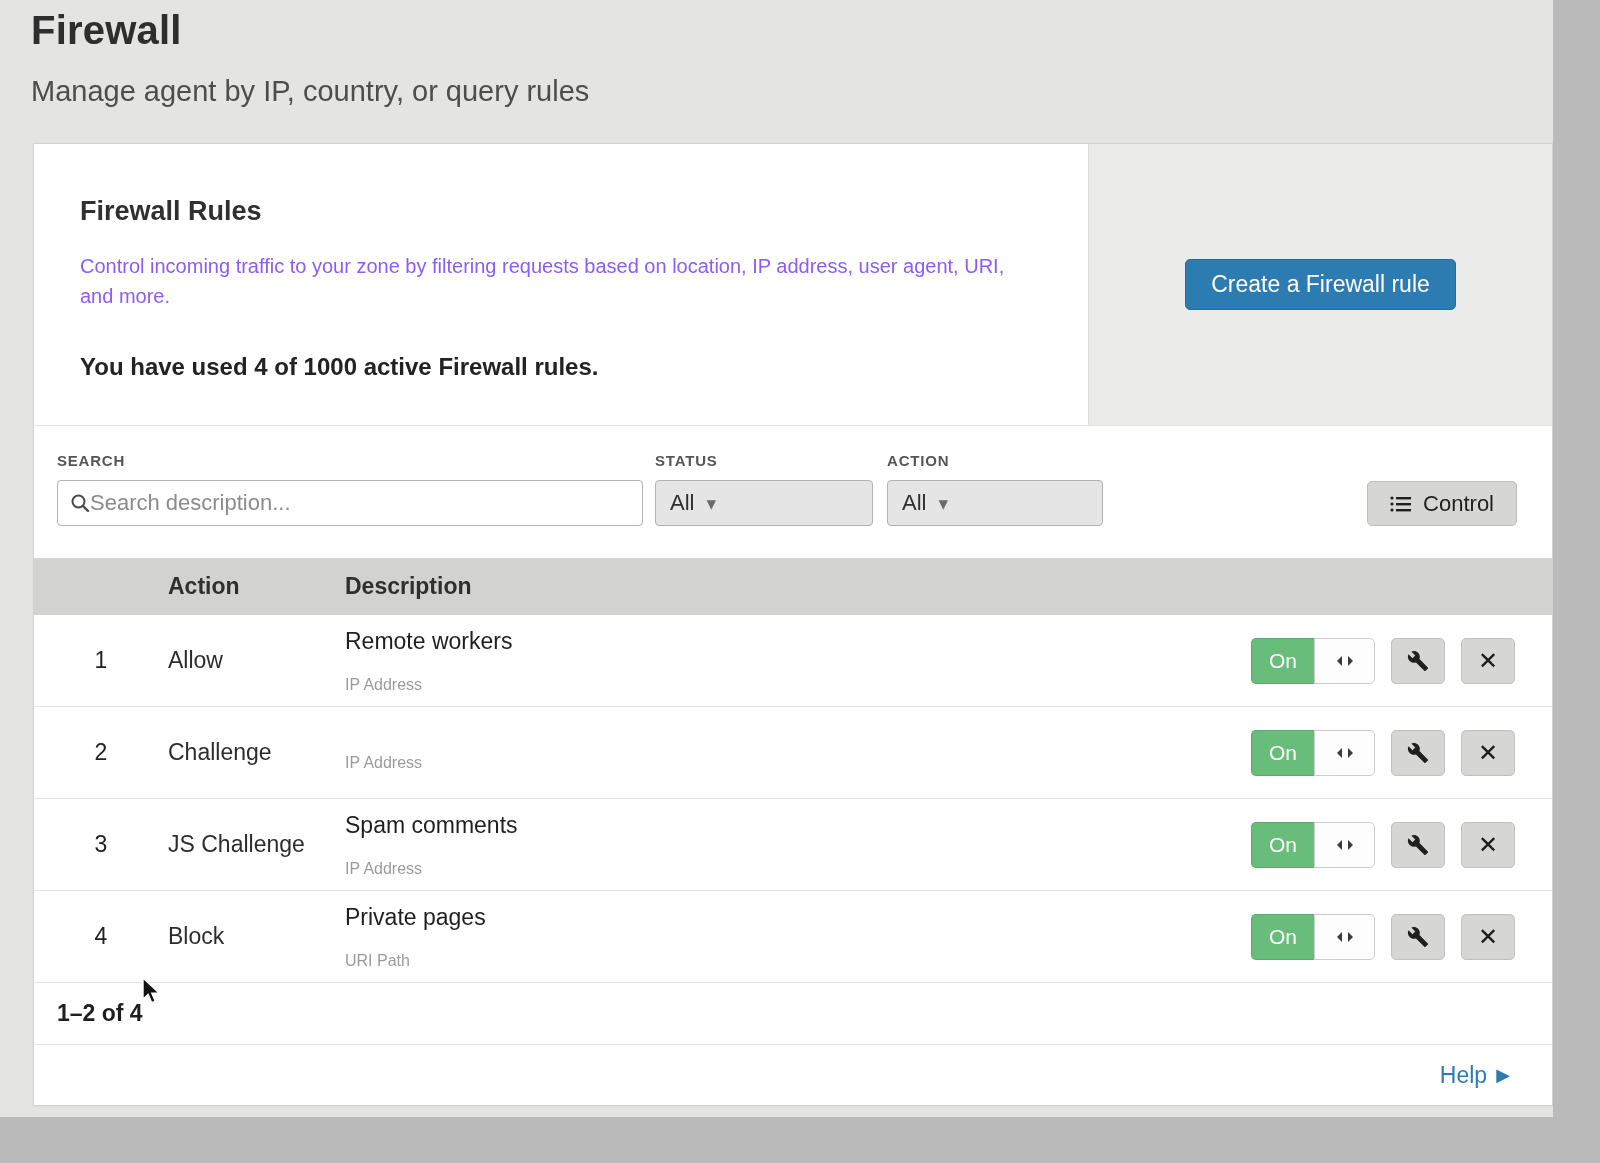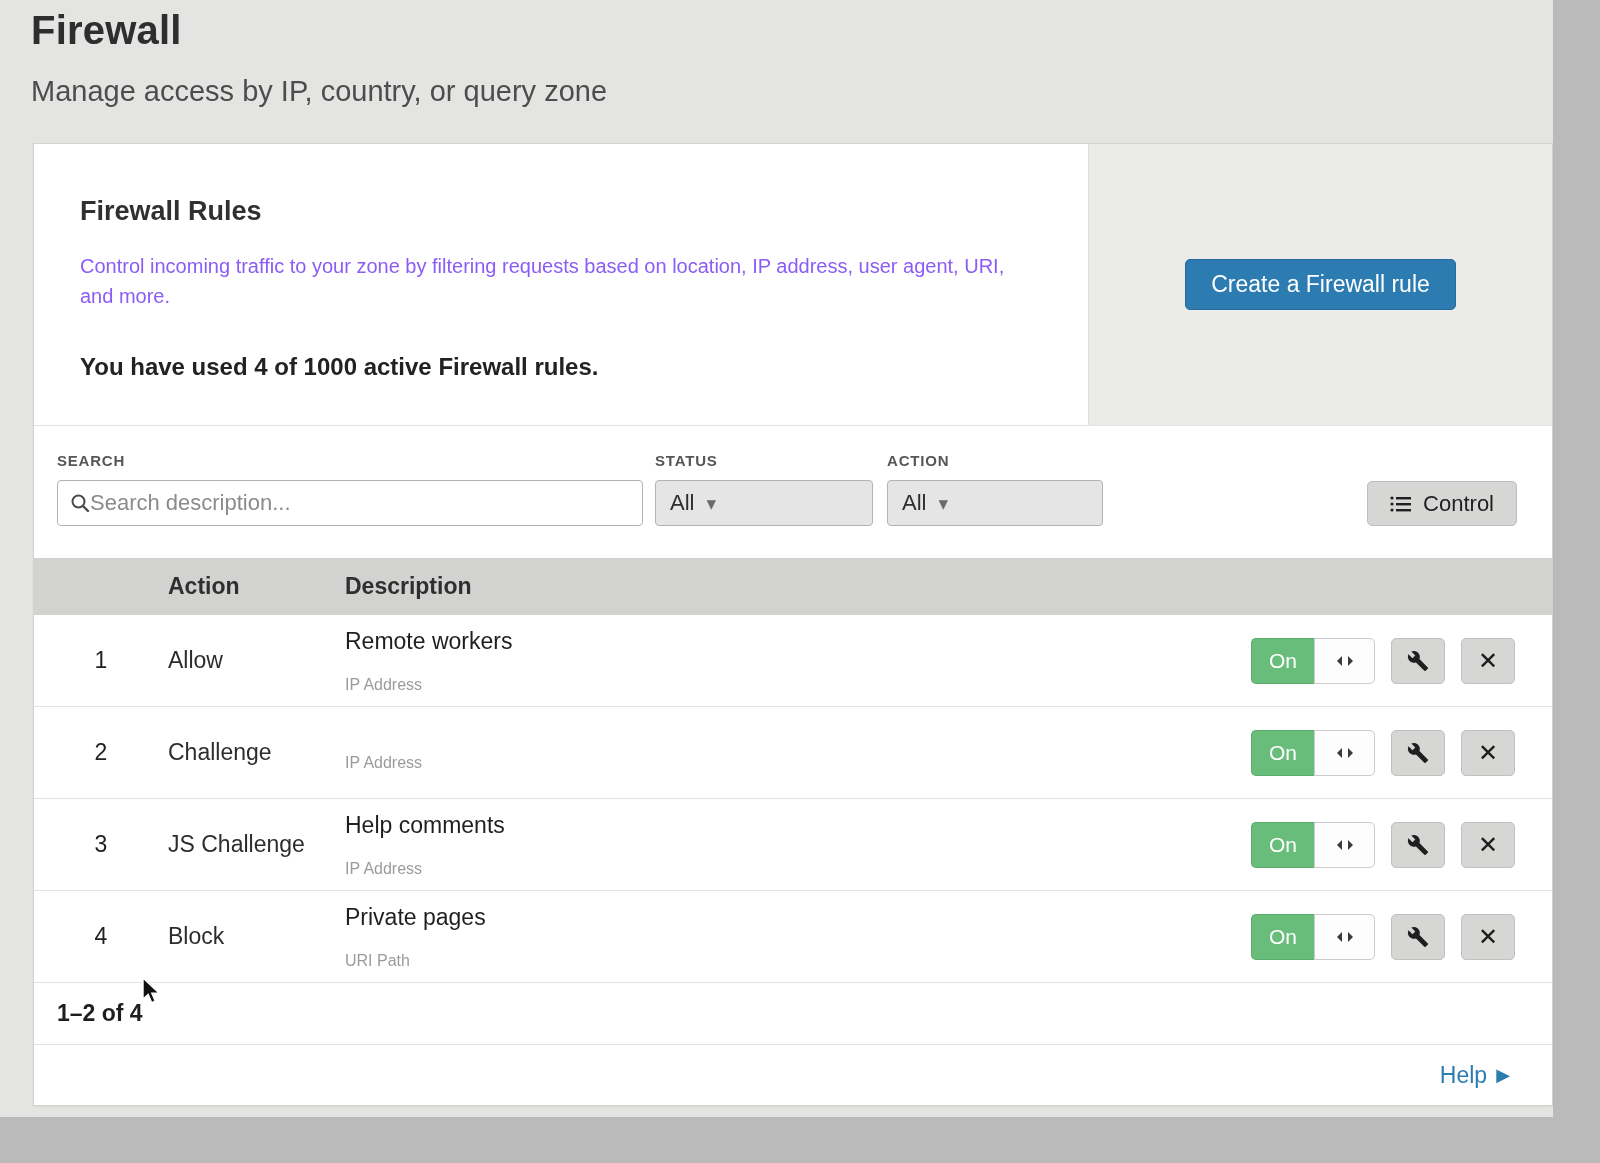--- a/index.html
+++ b/index.html
@@ -146,21 +146,21 @@
   
   .cursor { position: absolute; left: 141px; top: 977px; z-index: 50; pointer-events: none; }
 </style>
 </head>
 <body>
 
 <div class="content">
 
   <div class="page-header">
     <div class="page-title">Firewall</div>
-    <div class="page-subtitle">Manage access by IP, country, or query zone</div>
+    <div class="page-subtitle">Manage agent by IP, country, or query rules</div>
   </div>
 
   <div class="card">
 
     <div class="card-top">
       <div class="intro">
         <div class="intro-heading">Firewall Rules</div>
         <div class="intro-desc">Control incoming traffic to your zone by filtering requests based on location, IP address, user agent, URI, and more.</div>
         <div class="intro-usage">You have used 4 of 1000 active Firewall rules.</div>
       </div>
@@ -277,21 +277,21 @@
         <button class="icon-btn">
           <span>✕</span>
         </button>
       </div>
     </div>
 
     <div class="row">
       <div class="cell-num">3</div>
       <div class="cell-action">JS Challenge</div>
       <div class="cell-desc">
-        <div class="desc-title">Help comments</div>
+        <div class="desc-title">Spam comments</div>
         <div class="desc-sub">IP Address</div>
       </div>
       <div class="cell-controls">
         <div class="toggle">
           <span class="toggle-on">On</span>
           <span class="toggle-handle">
             <svg width="18" height="12" viewBox="0 0 18 12">
                 <path d="M6 1 L1 6 L6 11 Z" fill="#3a3a3a"></path>
                 <path d="M12 1 L17 6 L12 11 Z" fill="#3a3a3a"></path>
               </svg>

